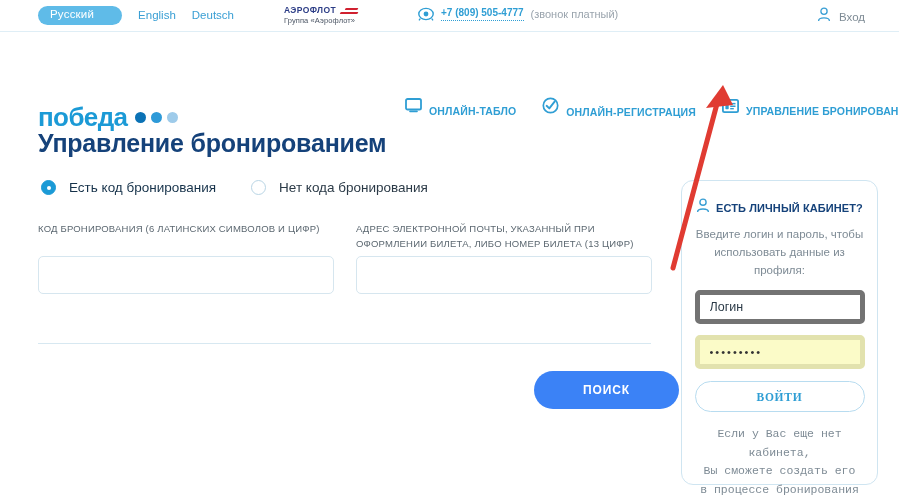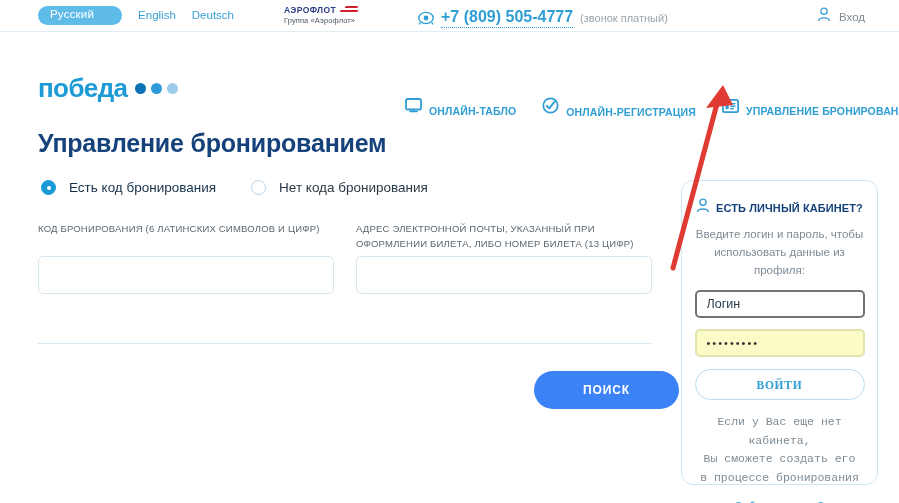--- a/index.html
+++ b/index.html
@@ -19,47 +19,47 @@
   }
   .lang-group { position: absolute; left: 38px; top: 6px; display: flex; align-items: center; gap: 16px; }
   .lang-pill {
     background: #5fbbe8; color: #ffffff; font-size: 11.5px;
     border-radius: 10px; padding: 3px 28px 4px 12px; line-height: 1;
     letter-spacing: .2px;
   }
   .lang-link { color: #3a9fd4; font-size: 11.5px; line-height: 1; }
 
   .aeroflot { position: absolute; left: 284px; top: 5px; width: 104px; }
-  .af-top { display: flex; align-items: flex-start; gap: 2px; }
+  .af-top { display: flex; align-items: flex-end; gap: 2px; }
   .af-word {
     font-size: 8.5px; font-weight: bold; color: #2c3d86; letter-spacing: .4px;
   }
   .af-wing { width: 22px; height: 8px; position: relative; }
   .af-wing i {
     position: absolute; display: block; background: #d0202f;
     transform: skewX(-28deg); border-radius: 1px;
   }
   .af-wing i:nth-child(1) { left: 2px; top: 4.5px; width: 18px; height: 2.2px; }
   .af-wing i:nth-child(2) { left: 7px; top: 1.2px; width: 13px; height: 2.2px; }
   .af-sub { font-size: 7.5px; color: #4a5463; margin-top: 1px; letter-spacing: .1px; }
 
   .phone-block { position: absolute; left: 418px; top: 7px; display: flex; align-items: center; gap: 7px; }
   .phone-icon { width: 16px; height: 14px; position: relative; }
   .phone-number {
-    color: #2f9ed4; font-size: 16px; font-weight: bold;
+    color: #2f9ed4; font-size: 10px; font-weight: bold;
     border-bottom: 1px dotted #2f9ed4; line-height: 1.25;
   }
   .phone-note { color: #9aa4ad; font-size: 11px; }
 
   .login-top { position: absolute; right: 34px; top: 7px; display: flex; align-items: center; gap: 8px; }
   .login-top-label { color: #7e8b95; font-size: 11.5px; }
 
   
   .header { position: absolute; left: 0; top: 33px; width: 899px; height: 65px; background: #fff; }
-  .logo { position: absolute; left: 38px; top: 42px; display: flex; align-items: center; gap: 7px; }
+  .logo { position: absolute; left: 38px; top: 71px; display: flex; align-items: center; gap: 7px; }
   .logo-word {
     font-size: 26px; font-weight: bold; color: #1b9ad6; letter-spacing: -.6px; line-height: 1;
   }
   .logo-dots { display: flex; align-items: center; gap: 5px; margin-left: 1px; }
   .logo-dots span { display: block; border-radius: 50%; }
   .dot1 { width: 11px; height: 11px; background: #0b72b5; }
   .dot2 { width: 11px; height: 11px; background: #2e9ad8; }
   .dot3 { width: 11px; height: 11px; background: #9ecbea; }
 
   .nav { position: absolute; left: 405px; top: 64px; display: flex; align-items: center; gap: 26px; }
@@ -119,21 +119,21 @@
     display: flex; align-items: center; justify-content: center; gap: 6px;
     margin-top: 17px;
   }
   .lp-title-text { font-size: 11px; font-weight: bold; color: #15427a; letter-spacing: .1px; }
   .lp-sub {
     margin: 9px auto 0 auto; width: 175px; text-align: center;
     font-size: 11.5px; color: #7e8b95; line-height: 1.55;
   }
   .lp-input {
     display: block; margin: 11px auto 0 auto; width: 170px; height: 21px;
-    border: 2px solid #737373; border-radius: 5px; background: #fff;
+    border: 5px solid #737373; border-radius: 5px; background: #fff;
     font-size: 12.5px; color: #2b3a47; padding: 12px 10px;
     font-family: "Liberation Sans", sans-serif;
   }
   .lp-input::placeholder { color: #6c7a85; }
   .lp-input.autofill {
     background: #fbfbc8; border-color: #e2e2ae;
     letter-spacing: 2px; font-size: 11px; color: #333;
   }
   .lp-submit {
     display: block; margin: 12px auto 0 auto; width: 170px; height: 31px;

